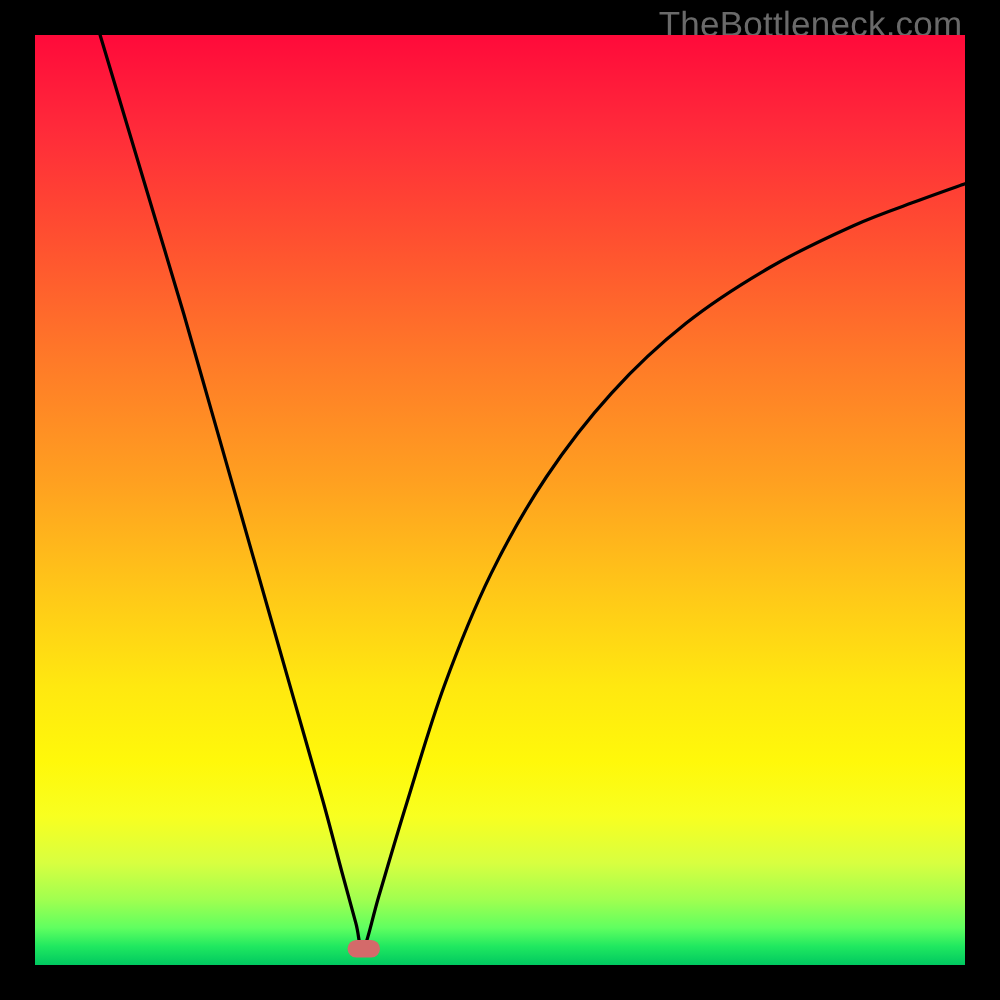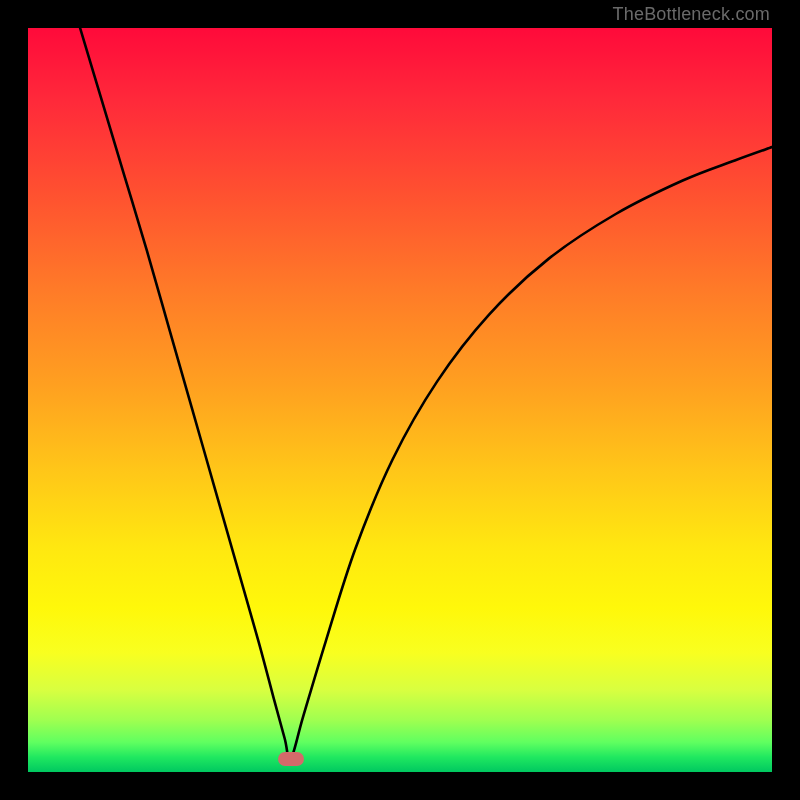--- a/index.html
+++ b/index.html
@@ -35,21 +35,21 @@
       #20e860 98%,
       #00c860 100%
     );
   }
   
   .watermark {
     position: absolute;
     top: 4px;
     right: 30px;
     color: #6a6a6a;
-    font-size: 18px;
+    font-size: 28px;
     letter-spacing: 0.2px;
   }
   
   svg.curve {
     position: absolute;
     top: 0; left: 0;
     width: 744px;
     height: 744px;
   }
   

